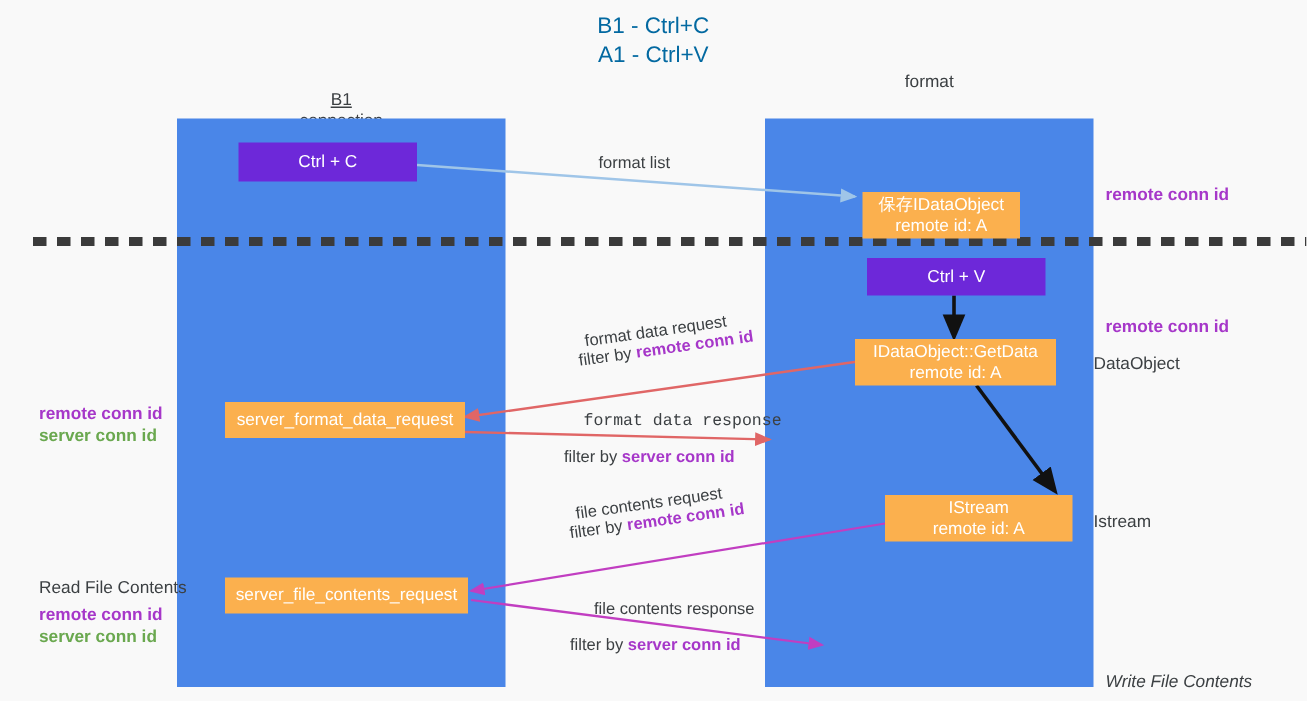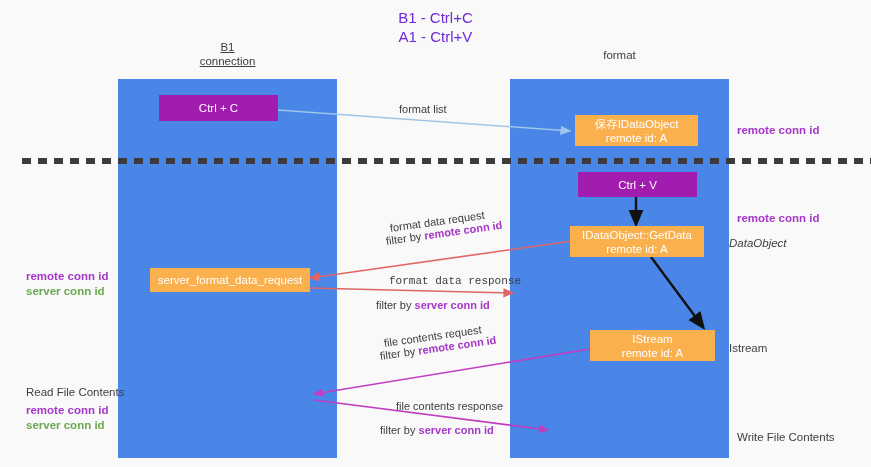--- a/index.html
+++ b/index.html
@@ -12,21 +12,21 @@
     color:#3c4043;
   }
   #stage{position:absolute;left:0;top:0;width:871px;height:467px;}
   .abs{position:absolute;}
 
   
   .title{
     text-align:center;
     font-size:15px;
     line-height:19px;
-    color:#6d28d9;
+    color:#0369a1;
     left:0;top:8px;width:871px;
   }
 
   
   .colhead{
     text-align:center;
     font-size:11.5px;
     line-height:14px;
     color:#3c4043;
   }
@@ -41,21 +41,21 @@
     display:flex;
     flex-direction:column;
     align-items:center;
     justify-content:center;
     color:#ffffff;
     font-size:11.5px;
     line-height:14px;
     text-align:center;
     box-sizing:border-box;
   }
-  .box.green{background:#a21caf;}
+  .box.green{background:#6d28d9;}
   .box.orange{background:#fbb04e;}
 
   
   .note{
     font-size:11.5px;
     line-height:15px;
     color:#3c4043;
     white-space:nowrap;
   }
   .note.bold{font-weight:bold;}
@@ -77,21 +77,21 @@
 </head>
 <body>
 
 <div id="stage">
 
   <div class="abs title">
     <div>B1 - Ctrl+C</div>
     <div>A1 - Ctrl+V</div>
   </div>
 
-  <div class="abs colhead" style="left:118px;top:40px;width:219px;text-decoration:underline;">
+  <div class="abs colhead" style="left:118px;top:60px;width:219px;text-decoration:underline;">
     <div>B1</div>
     <div>connection</div>
   </div>
   <div class="abs colhead" style="left:510px;top:48px;width:219px;">
     <div>format</div>
   </div>
 
   <div class="abs lane" style="left:118px;top:79px;width:219px;height:379px;"></div>
   <div class="abs lane" style="left:510px;top:79px;width:219px;height:379px;"></div>
 
@@ -125,21 +125,21 @@
 
     <line x1="590" y1="349" x2="314" y2="394" stroke="#c13ec1" stroke-width="1.5" marker-end="url(#ah-mag)"></line>
 
     <line x1="314" y1="400" x2="548" y2="430" stroke="#c13ec1" stroke-width="1.5" marker-end="url(#ah-mag)"></line>
   </svg>
 
   <div class="abs box green" style="left:159px;top:95px;width:119px;height:26px;">
     <span>Ctrl + C</span>
   </div>
 
-  <div class="abs box orange" style="left:575px;top:115px;width:123px;height:31px;">
+  <div class="abs box orange" style="left:575px;top:128px;width:105px;height:31px;">
     <span>保存IDataObject</span>
     <span>remote id: A</span>
   </div>
 
   <div class="abs box green" style="left:578px;top:172px;width:119px;height:25px;text-align:center;">
     <span>Ctrl + V</span>
   </div>
 
   <div class="abs box orange" style="left:570px;top:226px;width:134px;height:31px;">
     <span>IDataObject::GetData</span>
@@ -149,20 +149,23 @@
   <div class="abs box orange" style="left:150px;top:268px;width:160px;height:24px;">
     <span>server_format_data_request</span>
   </div>
 
 
   <div class="abs box orange" style="left:590px;top:330px;width:125px;height:31px;">
     <span>IStream</span>
     <span>remote id: A</span>
   </div>
 
+  <div class="abs box orange" style="left:150px;top:385px;width:162px;height:24px;">
+    <span>server_file_contents_request</span>
+  </div>
 
 
   <div class="abs elabel" style="left:399px;top:102px;">
     <span>format list</span>
   </div>
 
   <div class="abs elabel" style="left:389px;top:221px;transform:rotate(-8deg);">
     <span>format data request</span>
   </div>
   <div class="abs elabel" style="left:385px;top:234px;transform:rotate(-8deg);">
@@ -187,25 +190,25 @@
     <span>file contents response</span>
   </div>
   <div class="abs elabel" style="left:380px;top:423px;">
     <span>filter by </span><span class="c-server-mid">server conn id</span>
   </div>
 
   <div class="abs note bold c-remote" style="left:737px;top:123px;">remote conn id</div>
 
   <div class="abs note bold c-remote" style="left:737px;top:211px;">remote conn id</div>
 
-  <div class="abs note" style="left:729px;top:236px;font-style:italic;">DataObject</div>
+  <div class="abs note" style="left:729px;top:236px;">DataObject</div>
 
   <div class="abs note" style="left:729px;top:341px;">Istream</div>
 
-  <div class="abs note" style="left:737px;top:430px;">Write File Contents</div>
+  <div class="abs note" style="left:737px;top:448px;font-style:italic;">Write File Contents</div>
 
   <div class="abs note bold c-remote" style="left:26px;top:269px;">remote conn id</div>
   <div class="abs note bold c-server" style="left:26px;top:284px;">server conn id</div>
 
   <div class="abs note" style="left:26px;top:385px;text-align:right;">Read File Contents</div>
   <div class="abs note bold c-remote" style="left:26px;top:403px;">remote conn id</div>
   <div class="abs note bold c-server" style="left:26px;top:418px;">server conn id</div>
 
 </div>
 

